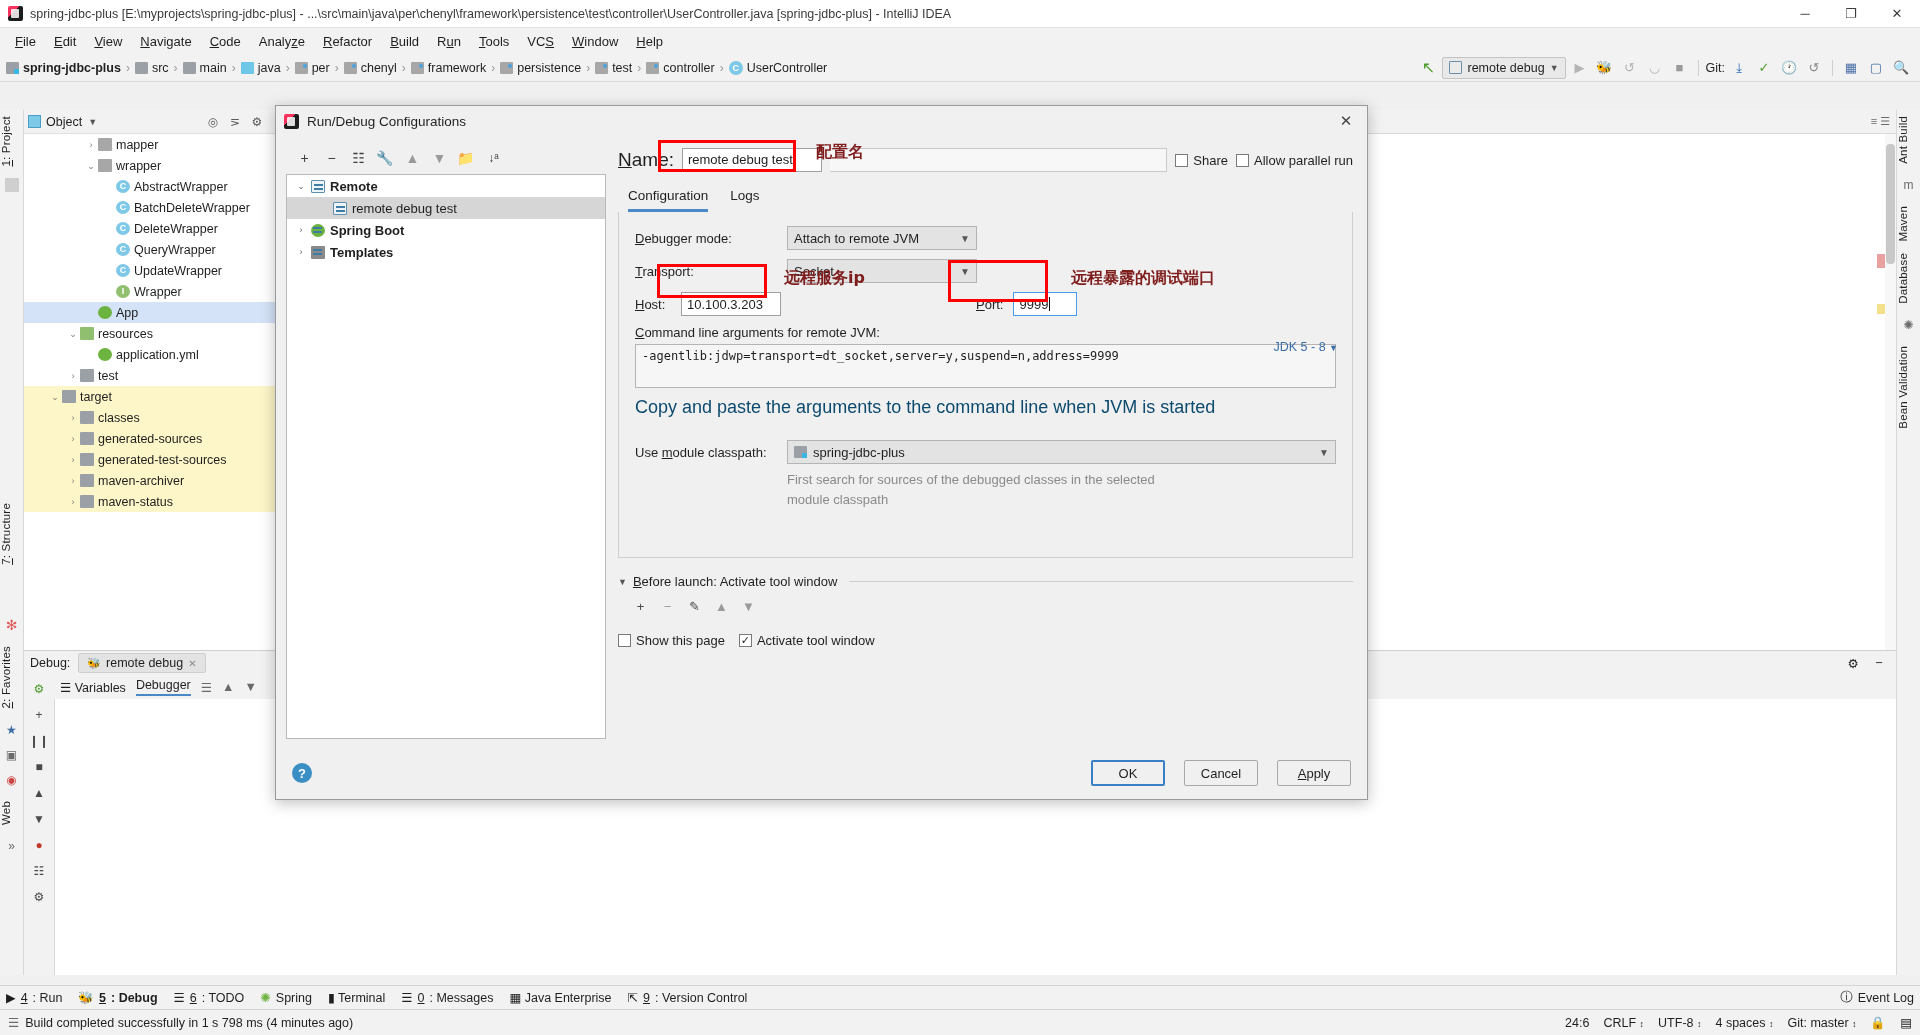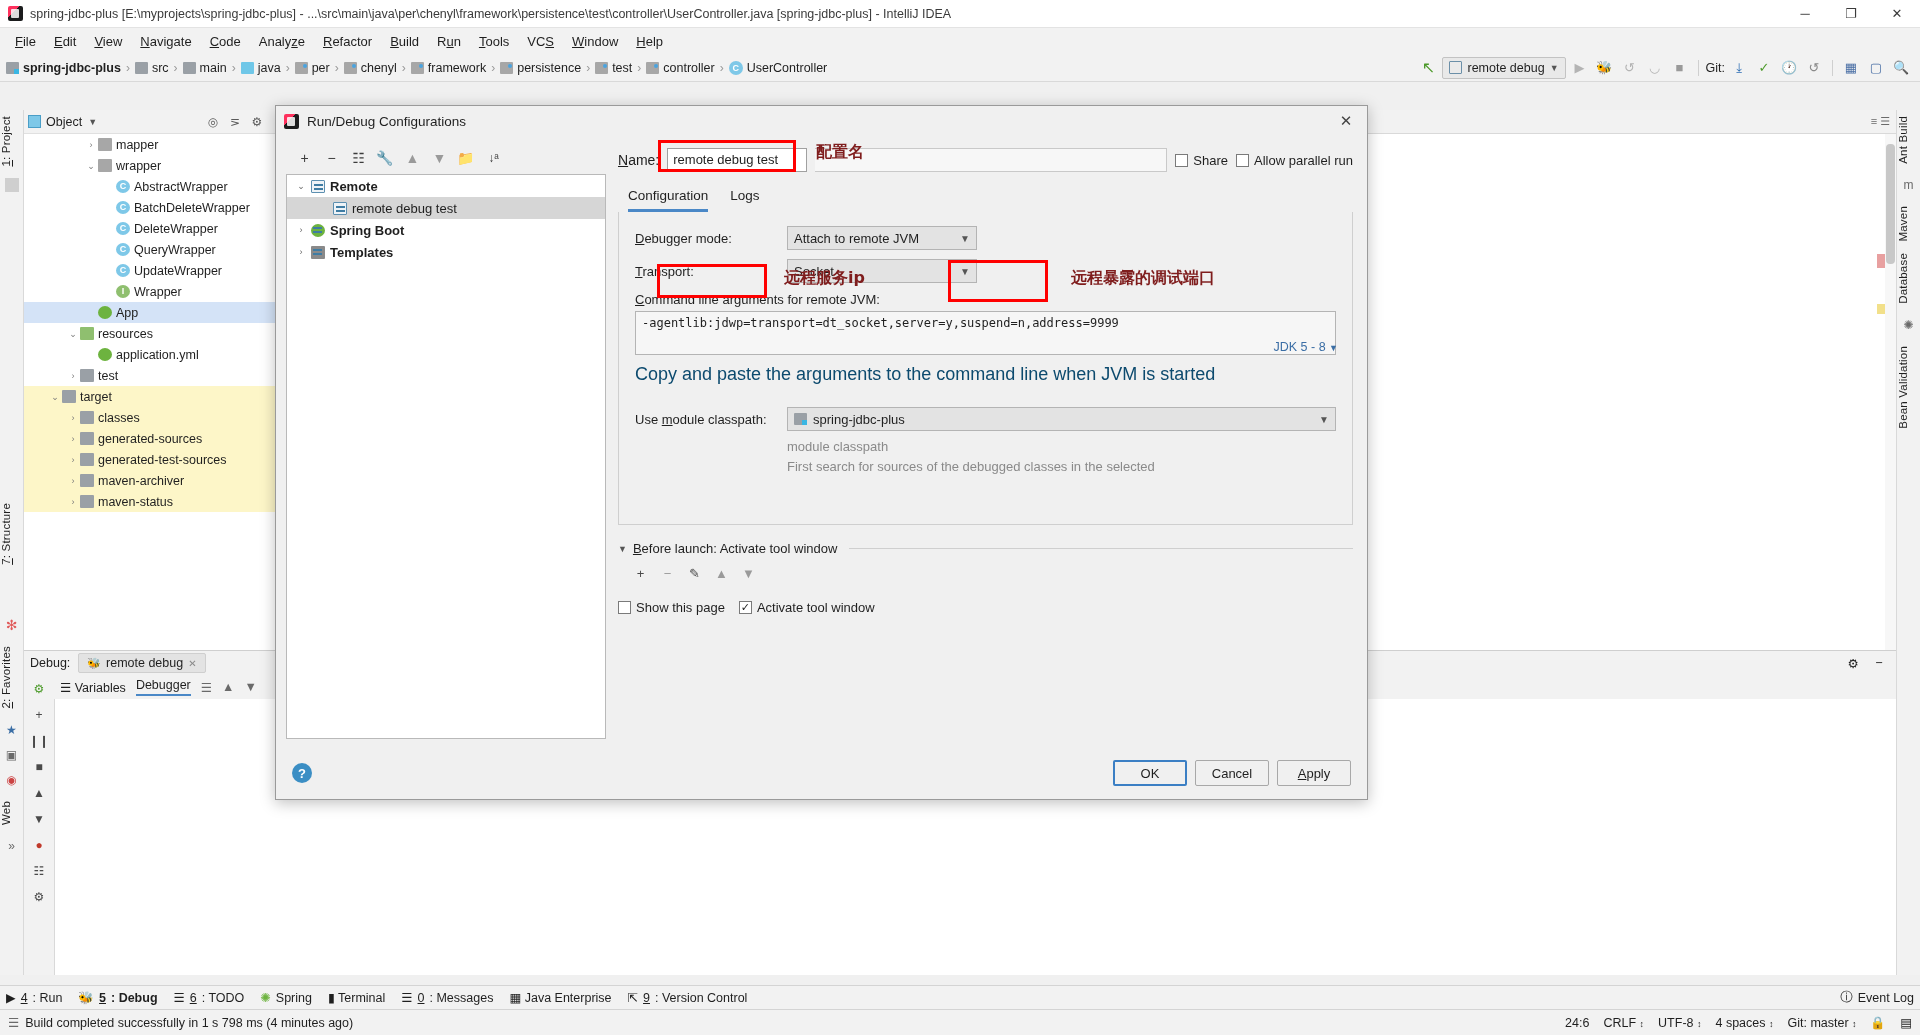--- a/index.html
+++ b/index.html
@@ -151,21 +151,21 @@
   .ct-row { height:22px; display:flex; align-items:center; white-space:nowrap; }
   .ct-row.sel { background:#d6d6d6; }
   .ct-row .ca { width:20px;text-align:center;color:#666;font-size:9px;flex:none;}
   .ct-row b { font-weight:bold; }
   .cfgicon { width:14px;height:13px;margin-right:5px;flex:none;border:1px solid #5c8fb0;background:#eef3f7;position:relative;border-radius:1px;}
   .cfgicon:after{content:"";position:absolute;left:2px;top:3px;width:9px;height:2px;background:#3f7ca3;}
   .cfgicon:before{content:"";position:absolute;left:2px;top:7px;width:9px;height:2px;background:#3f7ca3;}
 
   .dlg-right { flex:1; padding:10px 14px 0 12px; position:relative; }
   .namerow { display:flex; align-items:center; gap:8px; height:28px; }
-  .namerow .lbl { font-size:14px; }
+  .namerow .lbl { font-size:19px; }
   .namerow .lbl u { text-decoration:underline; }
   .name-input { width:140px; height:24px; border:1px solid #a0a0a0; background:#fff; padding:0 5px;
                 font-size:13px; line-height:22px; }
   .name-rest { flex:1; height:24px; border:1px solid #c9c9c9; border-left:none; background:#f7f7f7; }
   .chk { display:flex; align-items:center; gap:5px; font-size:13px; }
   .box { width:13px;height:13px;border:1px solid #7a7a7a;background:#fff;display:inline-flex;
          align-items:center;justify-content:center;font-size:11px;line-height:1;color:#1f1f1f;}
 
   .cfg-tabs { display:flex; gap:22px; margin-top:14px; font-size:13.5px; padding-left:10px;}
   .cfg-tab { padding-bottom:6px; }
@@ -208,21 +208,21 @@
   .bl-toolbar { display:flex; gap:2px; margin:6px 0 4px 10px; }
   .bl-toolbar span { width:25px;height:22px;display:flex;align-items:center;justify-content:center;font-size:13px;color:#4a4a4a;}
   .bl-box { height:70px; border:1px solid #c4c4c4; background:#fff; display:flex;
             align-items:center; justify-content:center; color:#8a8a8a; font-size:13px; }
   .bl-checks { display:flex; gap:14px; margin-top:16px; align-items:center; font-size:13px; }
 
   .dlg-footer { position:absolute; left:0; right:0; bottom:0; height:52px; display:flex;
                 align-items:center; padding:0 16px; }
   .help-btn { width:20px;height:20px;border-radius:50%;background:#3b8ec4;color:#fff;
               font-size:13px;display:flex;align-items:center;justify-content:center;font-weight:bold;}
-  .btns { margin-left:auto; display:flex; gap:8px;padding-left:16px; }
+  .btns { margin-left:auto; display:flex; gap:19px;padding-left:16px; }
   .btn { min-width:74px; height:26px; border:1px solid #a8a8a8; background:#f0f0f0;
          font-size:13px; display:flex;align-items:center;justify-content:center; border-radius:2px;}
   .btn.default { border:2px solid #3b7fc4; background:#f0f0f0; }
   .btn u { text-decoration:underline; }
 
   
   .annot { position:absolute; border:3px solid #ff0000; pointer-events:none; }
   .annot-text { position:absolute; color:#7f1d1d; font-size:16px; font-weight:700;
                 font-family:"DejaVu Sans", sans-serif; white-space:nowrap; }
 
@@ -648,37 +648,47 @@
           </div>
 
           <div class="frow">
             <span class="flabel"><u>T</u>ransport:</span>
             <span class="combo" style="width:190px;">
               <span class="cv">Socket</span>
               <span class="arr">▼</span>
             </span>
           </div>
 
+          <div class="frow" style="position:relative;">
+            <span class="flabel" style="width:46px;"><u>H</u>ost:</span>
+            <span class="txt" style="width:100px;">10.100.3.203</span>
+            <span style="width:195px;"></span>
+            <span style="font-size:13px;margin-right:10px;"><u>P</u>ort:</span>
+            <span class="txt focus" style="width:64px;">
+                  <span>9999</span>
+                  <span class="caret"></span>
+                </span>
+          </div>
 
           <div class="args-label"><u>C</u>ommand line arguments for remote JVM:</div>
           <div class="args-box">-agentlib:jdwp=transport=dt_socket,server=y,suspend=n,address=9999</div>
           <div class="hint">Copy and paste the arguments to the command line when JVM is started</div>
           <div class="jdk" style="top:128px;"><span>JDK 5 - 8</span> <span style="font-size:9px;">▼</span></div>
 
           <div class="mcp-row">
             <span class="mcp-label">Use <u>m</u>odule classpath:</span>
             <span class="mcp-combo">
               <span class="mcp-ico"></span>
               <span style="flex:1;">spring-jdbc-plus</span>
               <span style="font-size:10px;color:#555;">▼</span>
             </span>
           </div>
           <div class="mcp-hint">
+            <div>First search for sources of the debugged classes in the selected</div>
             <div>module classpath</div>
-            <div>First search for sources of the debugged classes in the selected</div>
           </div>
           <div style="height:34px;"></div>
         </div>
 
         <div class="before-launch">
           <div class="bl-head">
             <span class="tri">▼</span>
             <span><u>B</u>efore launch: Activate tool window</span>
             <span class="line"></span>
           </div>

